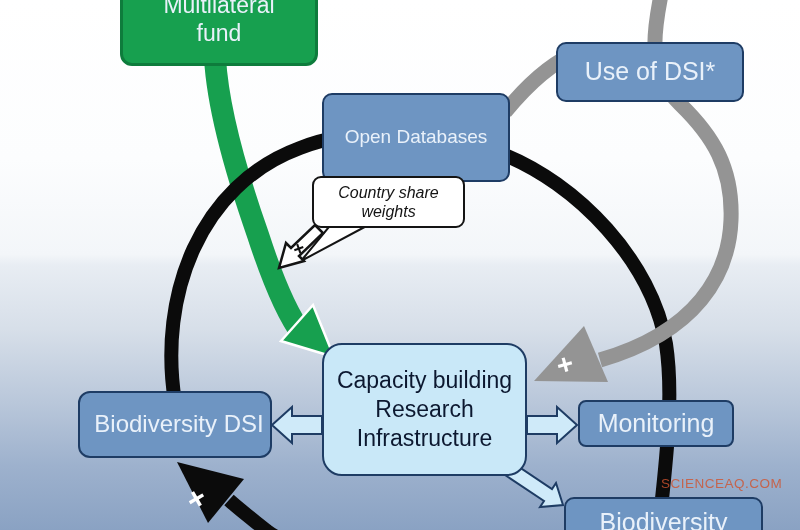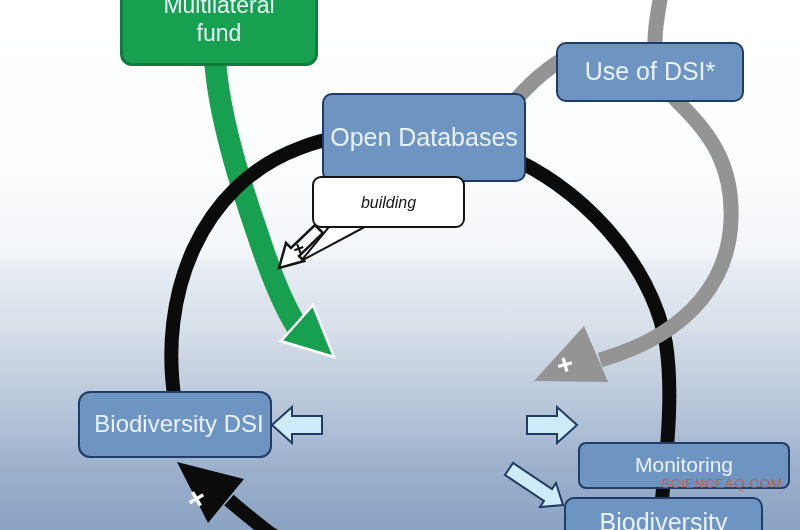--- a/index.html
+++ b/index.html
@@ -67,34 +67,40 @@
 
   <div class="box green" style="left:120px;top:-27px;width:198px;height:93px;">
     <span class="ln">Multilateral</span>
     <span class="ln">fund</span>
   </div>
 
   <div class="box" style="left:556px;top:42px;width:188px;height:60px;font-size:25px;">
     <span>Use of DSI*</span>
   </div>
 
-  <div class="box" style="left:322px;top:93px;width:204px;height:89px;font-size:25px;">
+  <div class="box" style="left:322px;top:93px;width:188px;height:89px;font-size:19px;">
     <span>Open Databases</span>
   </div>
 
   <div class="box callout" style="left:312px;top:176px;width:153px;height:52px;">
-    <span class="ln">building</span>
+    <span class="ln">Country share</span>
+    <span class="ln">weights</span>
   </div>
 
+  <div class="box lite" style="left:322px;top:343px;width:205px;height:133px;">
+    <span class="ln">Capacity building</span>
+    <span class="ln">Research</span>
+    <span class="ln">Infrastructure</span>
+  </div>
 
   <div class="box" style="left:78px;top:391px;width:194px;height:67px;font-size:24px;border-radius:12px;padding-left:8px;">
     <span>Biodiversity DSI</span>
   </div>
 
-  <div class="box" style="left:578px;top:400px;width:212px;height:47px;font-size:21px;border-radius:8px;margin-top:42px;">
+  <div class="box" style="left:578px;top:400px;width:156px;height:47px;font-size:25px;border-radius:8px;">
     <span>Monitoring</span>
   </div>
 
   <div class="box" style="left:564px;top:497px;width:199px;height:52px;font-size:25px;">
     <span>Biodiversity</span>
   </div>
 
   <div class="vlabel global" style="left:6px;top:56px;width:150px;height:46px;line-height:46px;">Global</div>
   <div class="vlabel national" style="left:8px;top:512px;width:170px;height:44px;line-height:44px;font-size:40px;">National</div>
 

